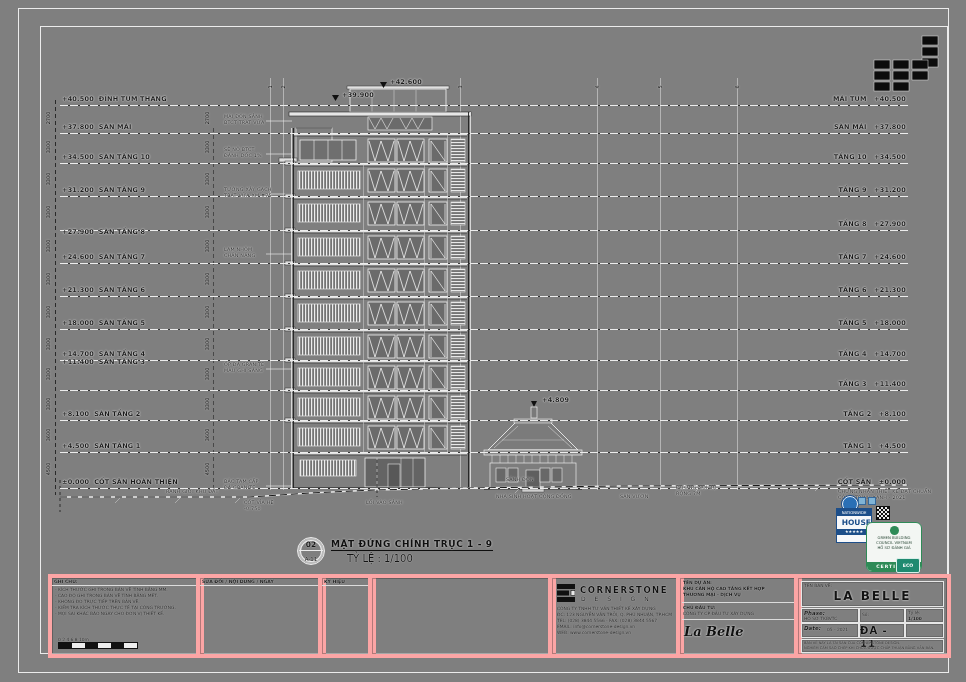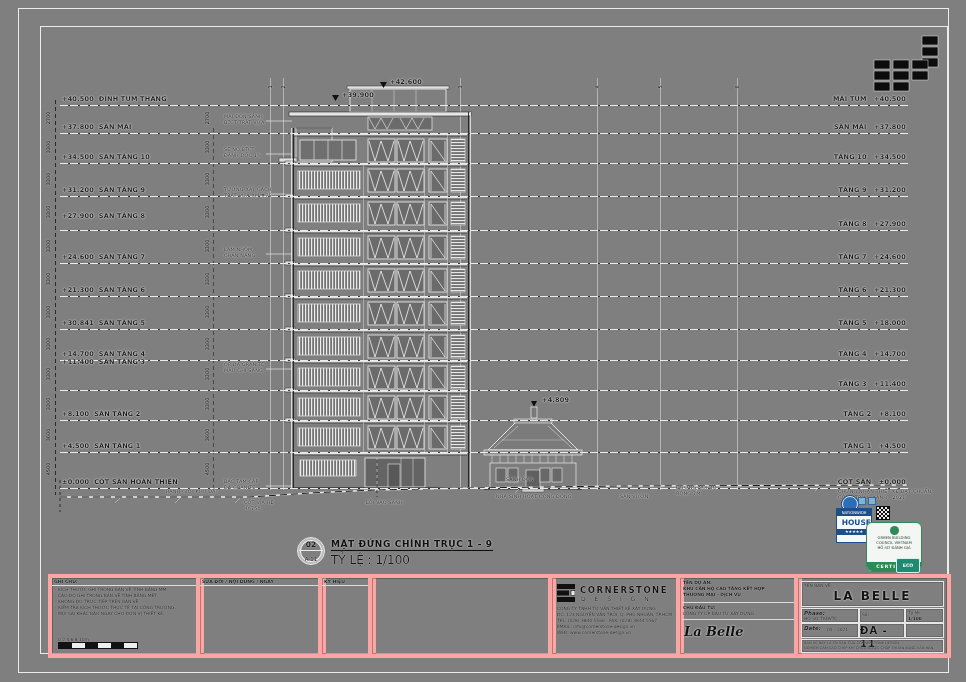--- a/index.html
+++ b/index.html
@@ -50,21 +50,21 @@
   .stamp-teal{position:absolute;left:896px;top:558px;width:22px;height:13px;background:#1f8a70;color:#fff;
       border-radius:2px;font-size:4.6px;font-weight:700;text-align:center;line-height:13px;border:1px solid #d9efe9}
   
   .bubble{position:absolute;left:297px;top:537px;width:26px;height:26px;border-radius:50%;
       border:1px solid #ececec;box-shadow:inset 0 0 0 2px rgba(40,40,40,.25), inset 0 0 0 3px #ececec}
   .bubble .t{position:absolute;top:2px;left:0;right:0;text-align:center;font-size:7.5px;font-weight:700;color:#141414;text-shadow:0 0 1px #fff}
   .bubble .b{position:absolute;bottom:2px;left:0;right:0;text-align:center;font-size:5.5px;color:#141414;text-shadow:0 0 1px #fff}
   .bubble .mid{position:absolute;top:12px;left:1px;right:1px;height:1px;background:#ececec}
   .dt1{position:absolute;left:331px;top:539px;font-size:9px;font-weight:700;letter-spacing:.6px;color:#101010;
       text-shadow:0 0 2px rgba(255,255,255,.8);border-bottom:1.5px solid #0f0f0f;padding-bottom:1px}
-  .dt2{position:absolute;left:331px;top:553px;font-size:12px;color:#141414;text-shadow:0 0 1px #fff}
+  .dt2{position:absolute;left:347px;top:553px;font-size:10px;color:#141414;text-shadow:0 0 1px #fff}
 </style>
 </head>
 <body>
 
 <div class="frame" style="left:18px;top:8px;width:929px;height:663px"></div>
 <div class="frame" style="left:40px;top:26px;width:906px;height:626px"></div>
 
 <svg class="abs" width="966" height="682" viewBox="0 0 966 682" style="left:0;top:0">
   <defs>
     <pattern id="lv" width="3" height="4" patternUnits="userSpaceOnUse">
@@ -251,36 +251,36 @@
     <div class="lbl" style="left: 62px; top: 154px;">+34.500  SÀN TẦNG 10</div>
     <div class="lbl right" style="right: 60px; top: 154px;">TẦNG 10   +34.500</div>
     <div class="vdim" style="left: 42px; top: 175.5px;">3300</div>
     <div class="vdim" style="left: 201px; top: 175.5px;">3300</div>
     <div class="lvl-line" style="top: 196px;"></div>
     <div class="lbl" style="left: 62px; top: 187px;">+31.200  SÀN TẦNG 9</div>
     <div class="lbl right" style="right: 60px; top: 187px;">TẦNG 9   +31.200</div>
     <div class="vdim" style="left: 42px; top: 209px;">3300</div>
     <div class="vdim" style="left: 201px; top: 209px;">3300</div>
     <div class="lvl-line" style="top: 230px;"></div>
-    <div class="lbl" style="left: 62px; top: 213px;">+27.900  SÀN TẦNG 8</div>
+    <div class="lbl" style="left: 62px; top: 229px;">+27.900  SÀN TẦNG 8</div>
     <div class="lbl right" style="right: 60px; top: 221px;">TẦNG 8   +27.900</div>
     <div class="vdim" style="left: 42px; top: 242.5px;">3300</div>
     <div class="vdim" style="left: 201px; top: 242.5px;">3300</div>
     <div class="lvl-line" style="top: 263px;"></div>
     <div class="lbl" style="left: 62px; top: 254px;">+24.600  SÀN TẦNG 7</div>
     <div class="lbl right" style="right: 60px; top: 254px;">TẦNG 7   +24.600</div>
     <div class="vdim" style="left: 42px; top: 275.5px;">3300</div>
     <div class="vdim" style="left: 201px; top: 275.5px;">3300</div>
     <div class="lvl-line" style="top: 296px;"></div>
     <div class="lbl" style="left: 62px; top: 287px;">+21.300  SÀN TẦNG 6</div>
     <div class="lbl right" style="right: 60px; top: 287px;">TẦNG 6   +21.300</div>
     <div class="vdim" style="left: 42px; top: 308.5px;">3300</div>
     <div class="vdim" style="left: 201px; top: 308.5px;">3300</div>
     <div class="lvl-line" style="top: 329px;"></div>
-    <div class="lbl" style="left: 62px; top: 320px;">+30.841  SÀN TẦNG 5</div>
+    <div class="lbl" style="left: 62px; top: 320px;">+18.000  SÀN TẦNG 5</div>
     <div class="lbl right" style="right: 60px; top: 320px;">TẦNG 5   +18.000</div>
     <div class="vdim" style="left: 42px; top: 340.5px;">3300</div>
     <div class="vdim" style="left: 201px; top: 340.5px;">3300</div>
     <div class="lvl-line" style="top: 360px;"></div>
     <div class="lbl" style="left: 62px; top: 351px;">+14.700  SÀN TẦNG 4</div>
     <div class="lbl right" style="right: 60px; top: 351px;">TẦNG 4   +14.700</div>
     <div class="vdim" style="left: 42px; top: 371px;">3300</div>
     <div class="vdim" style="left: 201px; top: 371px;">3300</div>
     <div class="lvl-line" style="top: 390px;"></div>
     <div class="lbl" style="left: 62px; top: 359px;">+11.400  SÀN TẦNG 3</div>

